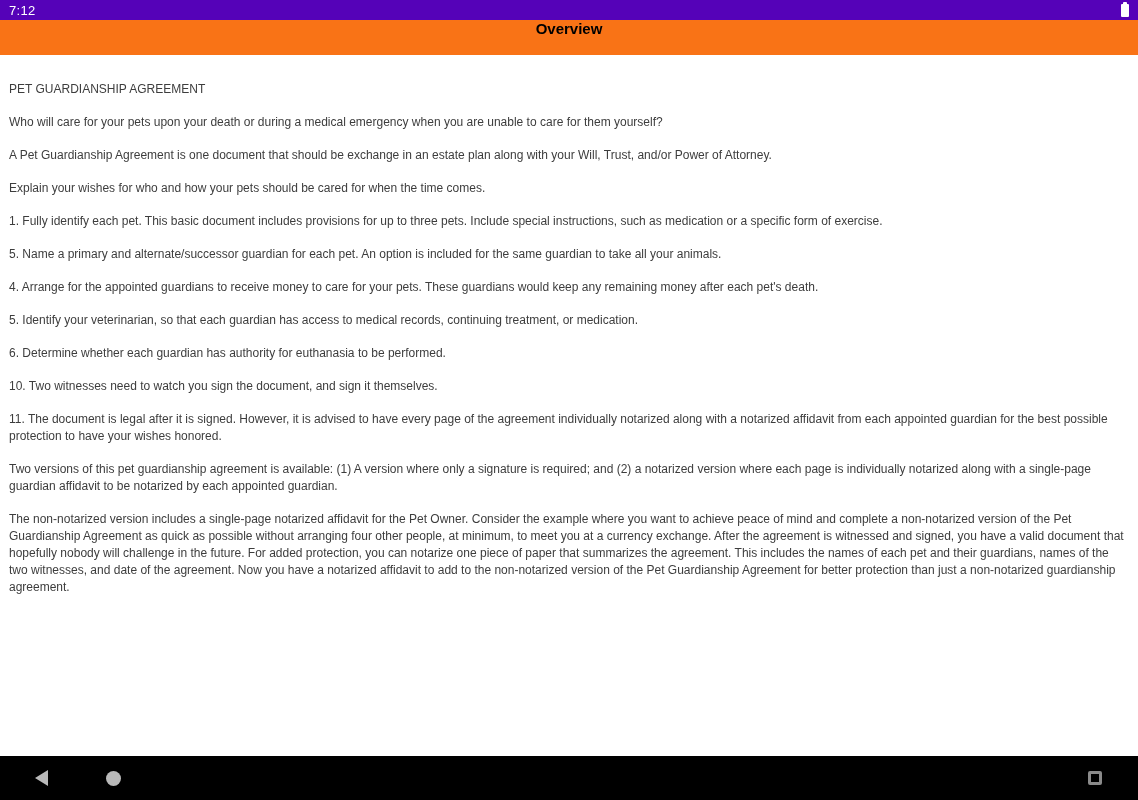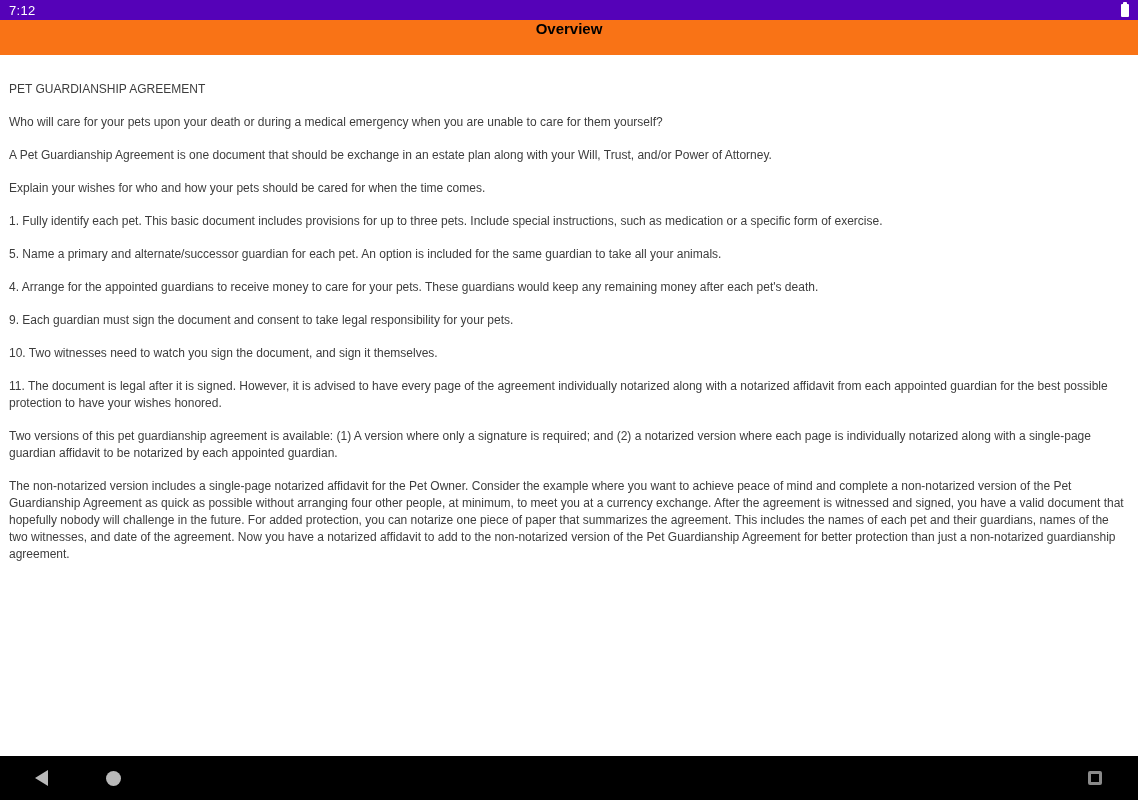--- a/index.html
+++ b/index.html
@@ -134,21 +134,22 @@
   </div>
 
   <div class="content">
     <p>PET GUARDIANSHIP AGREEMENT</p>
     <p>Who will care for your pets upon your death or during a medical emergency when you are unable to care for them yourself?</p>
     <p>A Pet Guardianship Agreement is one document that should be exchange in an estate plan along with your Will, Trust, and/or Power of Attorney.</p>
     <p>Explain your wishes for who and how your pets should be cared for when the time comes.</p>
     <p>1. Fully identify each pet. This basic document includes provisions for up to three pets. Include special instructions, such as medication or a specific form of exercise.</p>
     <p>5. Name a primary and alternate/successor guardian for each pet. An option is included for the same guardian to take all your animals.</p>
     <p>4. Arrange for the appointed guardians to receive money to care for your pets. These guardians would keep any remaining money after each pet's death.</p>
-    <p>9. Each guardian must sign the document and consent to take legal responsibility for your pets.</p>
+    <p>5. Identify your veterinarian, so that each guardian has access to medical records, continuing treatment, or medication.</p>
+    <p>6. Determine whether each guardian has authority for euthanasia to be performed.</p>
     <p>10. Two witnesses need to watch you sign the document, and sign it themselves.</p>
     <p>11. The document is legal after it is signed. However, it is advised to have every page of the agreement individually notarized along with a notarized affidavit from each appointed guardian for the best possible protection to have your wishes honored.</p>
     <p>Two versions of this pet guardianship agreement is available: (1) A version where only a signature is required; and (2) a notarized version where each page is individually notarized along with a single-page guardian affidavit to be notarized by each appointed guardian.</p>
     <p>The non-notarized version includes a single-page notarized affidavit for the Pet Owner. Consider the example where you want to achieve peace of mind and complete a non-notarized version of the Pet Guardianship Agreement as quick as possible without arranging four other people, at minimum, to meet you at a currency exchange. After the agreement is witnessed and signed, you have a valid document that hopefully nobody will challenge in the future. For added protection, you can notarize one piece of paper that summarizes the agreement. This includes the names of each pet and their guardians, names of the two witnesses, and date of the agreement. Now you have a notarized affidavit to add to the non-notarized version of the Pet Guardianship Agreement for better protection than just a non-notarized guardianship agreement.</p>
   </div>
 
   <div class="nav-bar">
     <button class="nav-btn back">
       <span class="back-tri"></span>
     </button>

